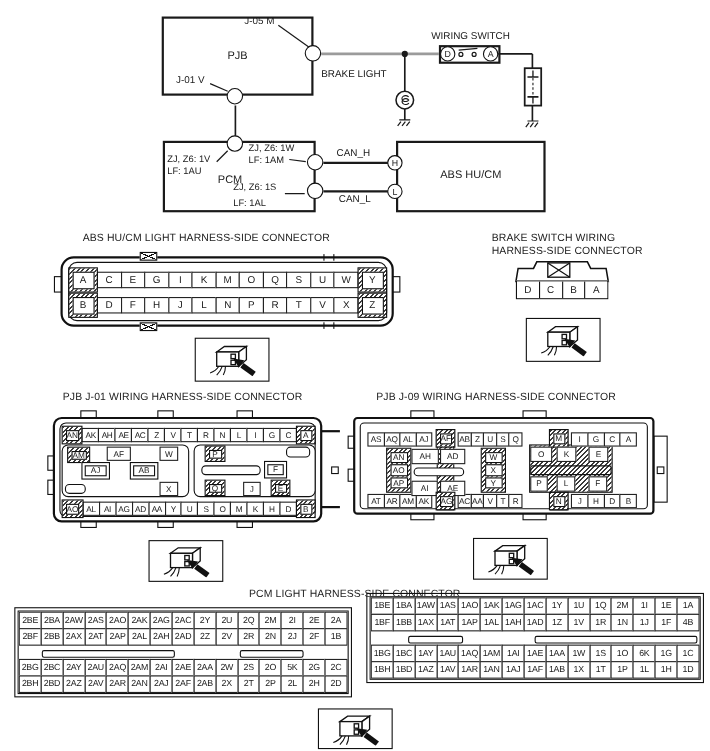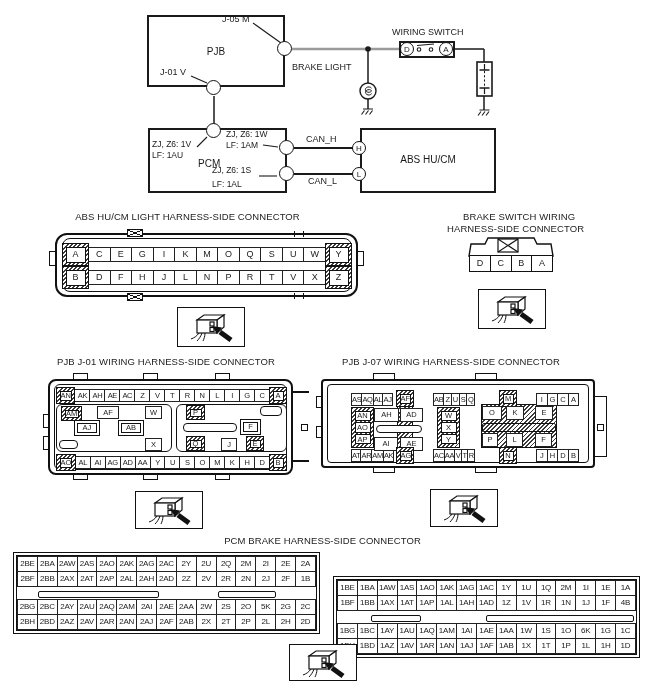--- a/index.html
+++ b/index.html
@@ -27,21 +27,21 @@
   .pill { border:1px solid #111; border-radius:4px; background:#fff; }
   .pillt{ border:1px solid #111; border-radius:2px; background:transparent; }
   .vstrip,.hrect { background:repeating-linear-gradient(135deg,#3a3a3a 0 1.3px,#fff 1.3px 3px); border:1px solid #111; }
   .hstack { display:flex; flex-direction:column; gap:1.5px; padding:2.5px; border:1px solid #111;
             background:repeating-linear-gradient(135deg,#3a3a3a 0 1.3px,#fff 1.3px 3px); }
   .scell { flex:1; background:#fff; border:1px solid #111; display:flex; align-items:center; justify-content:center; font-size:7.5px; }
   .scell span{ line-height:1; }
   
   .crow { position:absolute; display:flex; align-items:center; }
   .crow .cell { flex:1; height:13px; margin-left:-1px; font-size:7.5px; letter-spacing:-.3px; }
-  .crow .cell:first-child { margin-left:17px; }
+  .crow .cell:first-child { margin-left:0; }
   .crow .hcell { flex:0 0 18px; height:17px; margin-left:-1px; z-index:2; font-size:7.5px; }
   .abs-row .cell { height:15px; font-size:9px; letter-spacing:0; }
   .abs-row .hcell { flex:0 0 27px; height:23px; font-size:9px; }
   .brow { position:absolute; display:flex; border:1.4px solid #111; background:#fff; }
   .brow .cell { flex:1; border:0; border-left:1.2px solid #111; height:100%; font-size:9px; }
   .brow .cell:first-child { border-left:0; }
   
   .ptable { position:absolute; border:1.2px solid #111; outline:1.2px solid #111; outline-offset:2px;
             background:#fff; display:flex; flex-direction:column; }
   .prow { display:flex; height:16px; }
@@ -251,21 +251,21 @@
             <path d="M15 21c-1 3-3 6-5 8"></path>
             <path d="M18 21c0 3-1 6-2 8"></path>
           </g>
         <path d="M44 28 L33 20" stroke="#111" stroke-width="5"></path>
           <polygon points="25,14 35,15.5 30,22" fill="#111"></polygon>
       </svg>
     </div>
   </div>
 
   <div>
-    <div class="title" style="left:463px;top:211px;text-align:center">BRAKE SWITCH WIRING</div>
+    <div class="title" style="left:447px;top:211px;text-align:center">BRAKE SWITCH WIRING</div>
     <div class="title" style="left:447px;top:223px;text-align:left">HARNESS-SIDE CONNECTOR</div>
     <svg class="abs" style="left:466px;top:234px" width="90" height="23" viewBox="0 0 90 23">
       <polygon points="3,22 5,10 19,10 22,4 68,4 71,10 85,10 87,22" fill="#fff" stroke="#111" stroke-width="1.4"></polygon>
       <rect x="32" y="5" width="20" height="13" fill="#fff" stroke="#111" stroke-width="1.2"></rect>
       <line x1="32" y1="5" x2="52" y2="18" stroke="#111" stroke-width="1.1"></line>
       <line x1="52" y1="5" x2="32" y2="18" stroke="#111" stroke-width="1.1"></line>
     </svg>
     <div class="brow" style="left:469px;top:255px;width:84px;height:17px">
         <div class="cell">
           <span>D</span>
@@ -461,21 +461,21 @@
             <path d="M15 21c-1 3-3 6-5 8"></path>
             <path d="M18 21c0 3-1 6-2 8"></path>
           </g>
         <path d="M44 28 L33 20" stroke="#111" stroke-width="5"></path>
           <polygon points="25,14 35,15.5 30,22" fill="#111"></polygon>
       </svg>
     </div>
   </div>
 
   <div>
-    <div class="title" style="left:326px;top:356px;width:250px">PJB J-07 WIRING HARNESS-SIDE CONNECTOR</div>
+    <div class="title" style="left:326px;top:356px;width:250px">PJB J-09 WIRING HARNESS-SIDE CONNECTOR</div>
     <div class="tab" style="left:373px;top:373px;width:22px;height:8px"></div>
     <div class="tab" style="left:475px;top:373px;width:22px;height:8px"></div>
     <div class="tab" style="left:373px;top:465px;width:22px;height:8px"></div>
     <div class="tab" style="left:475px;top:465px;width:22px;height:8px"></div>
     <div class="tab" style="left:316px;top:396px;width:7px;height:12px"></div>
     <div class="tab" style="left:316px;top:426px;width:7px;height:12px"></div>
     <div class="tab" style="left:594px;top:396px;width:13px;height:61px"></div>
     <div class="sq" style="left:597px;top:424px"></div>
     <div class="shell" style="left:321px;top:379px;width:274px;height:89px;border-radius:4px"></div>
     <div class="ishell" style="left:327px;top:384px;width:262px;height:79px;border-radius:4px"></div>
@@ -652,21 +652,21 @@
             <path d="M15 21c-1 3-3 6-5 8"></path>
             <path d="M18 21c0 3-1 6-2 8"></path>
           </g>
         <path d="M44 28 L33 20" stroke="#111" stroke-width="5"></path>
           <polygon points="25,14 35,15.5 30,22" fill="#111"></polygon>
       </svg>
     </div>
   </div>
 
   <div>
-    <div class="title" style="left:0;top:535px;width:645px">PCM BRAKE HARNESS-SIDE CONNECTOR</div>
+    <div class="title" style="left:0;top:535px;width:645px">PCM LIGHT HARNESS-SIDE CONNECTOR</div>
     <div class="ptable" style="left:16px;top:555px;width:301px;height:76px">
       <div class="prow">
           <div class="cell">
             <span>2BE</span>
           </div>
           <div class="cell">
             <span>2BA</span>
           </div>
           <div class="cell">
             <span>2AW</span>
@@ -847,21 +847,21 @@
             <span>2L</span>
           </div>
           <div class="cell">
             <span>2H</span>
           </div>
           <div class="cell">
             <span>2D</span>
           </div>
         </div>
     </div>
-    <div class="ptable" style="left:336px;top:579px;width:301px;height:76px">
+    <div class="ptable" style="left:336px;top:542px;width:301px;height:76px">
       <div class="prow">
           <div class="cell">
             <span>1BE</span>
           </div>
           <div class="cell">
             <span>1BA</span>
           </div>
           <div class="cell">
             <span>1AW</span>
           </div>

